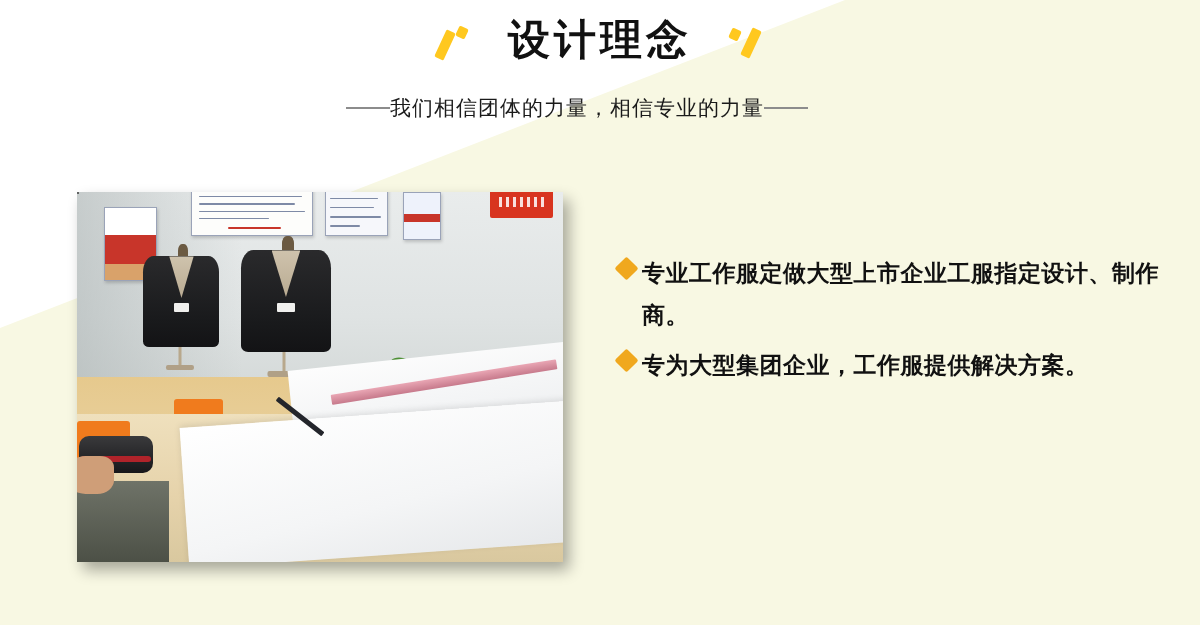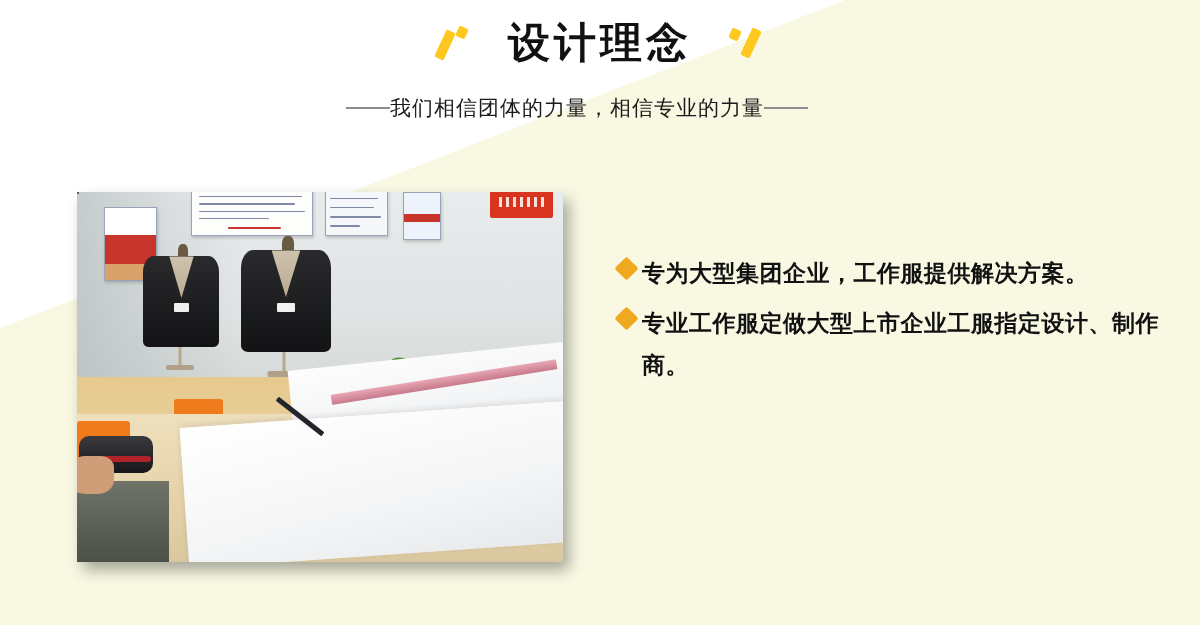--- a/index.html
+++ b/index.html
@@ -23,20 +23,21 @@
   .header { position:absolute; left:0; top:0; width:1200px; }
 
   .title-row {
     position:absolute; left:0; top:22px; width:1200px;
     display:flex; align-items:center; justify-content:center; gap:30px;
   }
   .title-text {
     font-size:42px; font-weight:bold; color:#111111;
     letter-spacing:4px; line-height:1;
     white-space:nowrap;
+    font-family:Liberation Mono, monospace;
   }
 
   
   .deco { position:relative; width:44px; height:40px; flex:0 0 auto; }
   .deco i { position:absolute; display:block; background:#ffc81f; border-radius:2px; }
   .deco.left .bar   { width:10px; height:30px; left:6px;  top:7px;  transform:rotate(25deg); }
   .deco.left .dot   { width:10px; height:11px; left:23px; top:4px;  transform:rotate(25deg); }
   .deco.right .bar  { width:10px; height:30px; left:24px; top:5px;  transform:rotate(25deg); }
   .deco.right .dot  { width:10px; height:11px; left:8px;  top:6px;  transform:rotate(25deg); }
 
@@ -345,23 +346,23 @@
       </div>
 
     </div>
   </div>
 
   <div class="features">
 
 
     <div class="feature">
       <span class="diamond"></span>
-      <span class="feature-text">专为大型集团企业，工作服提供解决方案。</span>
+      <span class="feature-text">专业工作服定做大型上市企业工服指定设计、制作商。</span>
     </div>
 
     <div class="feature">
       <span class="diamond"></span>
-      <span class="feature-text">专业工作服定做大型上市企业工服指定设计、制作商。</span>
+      <span class="feature-text">专为大型集团企业，工作服提供解决方案。</span>
     </div>
 
   </div>
 
 </div>
 
 </body></html>

